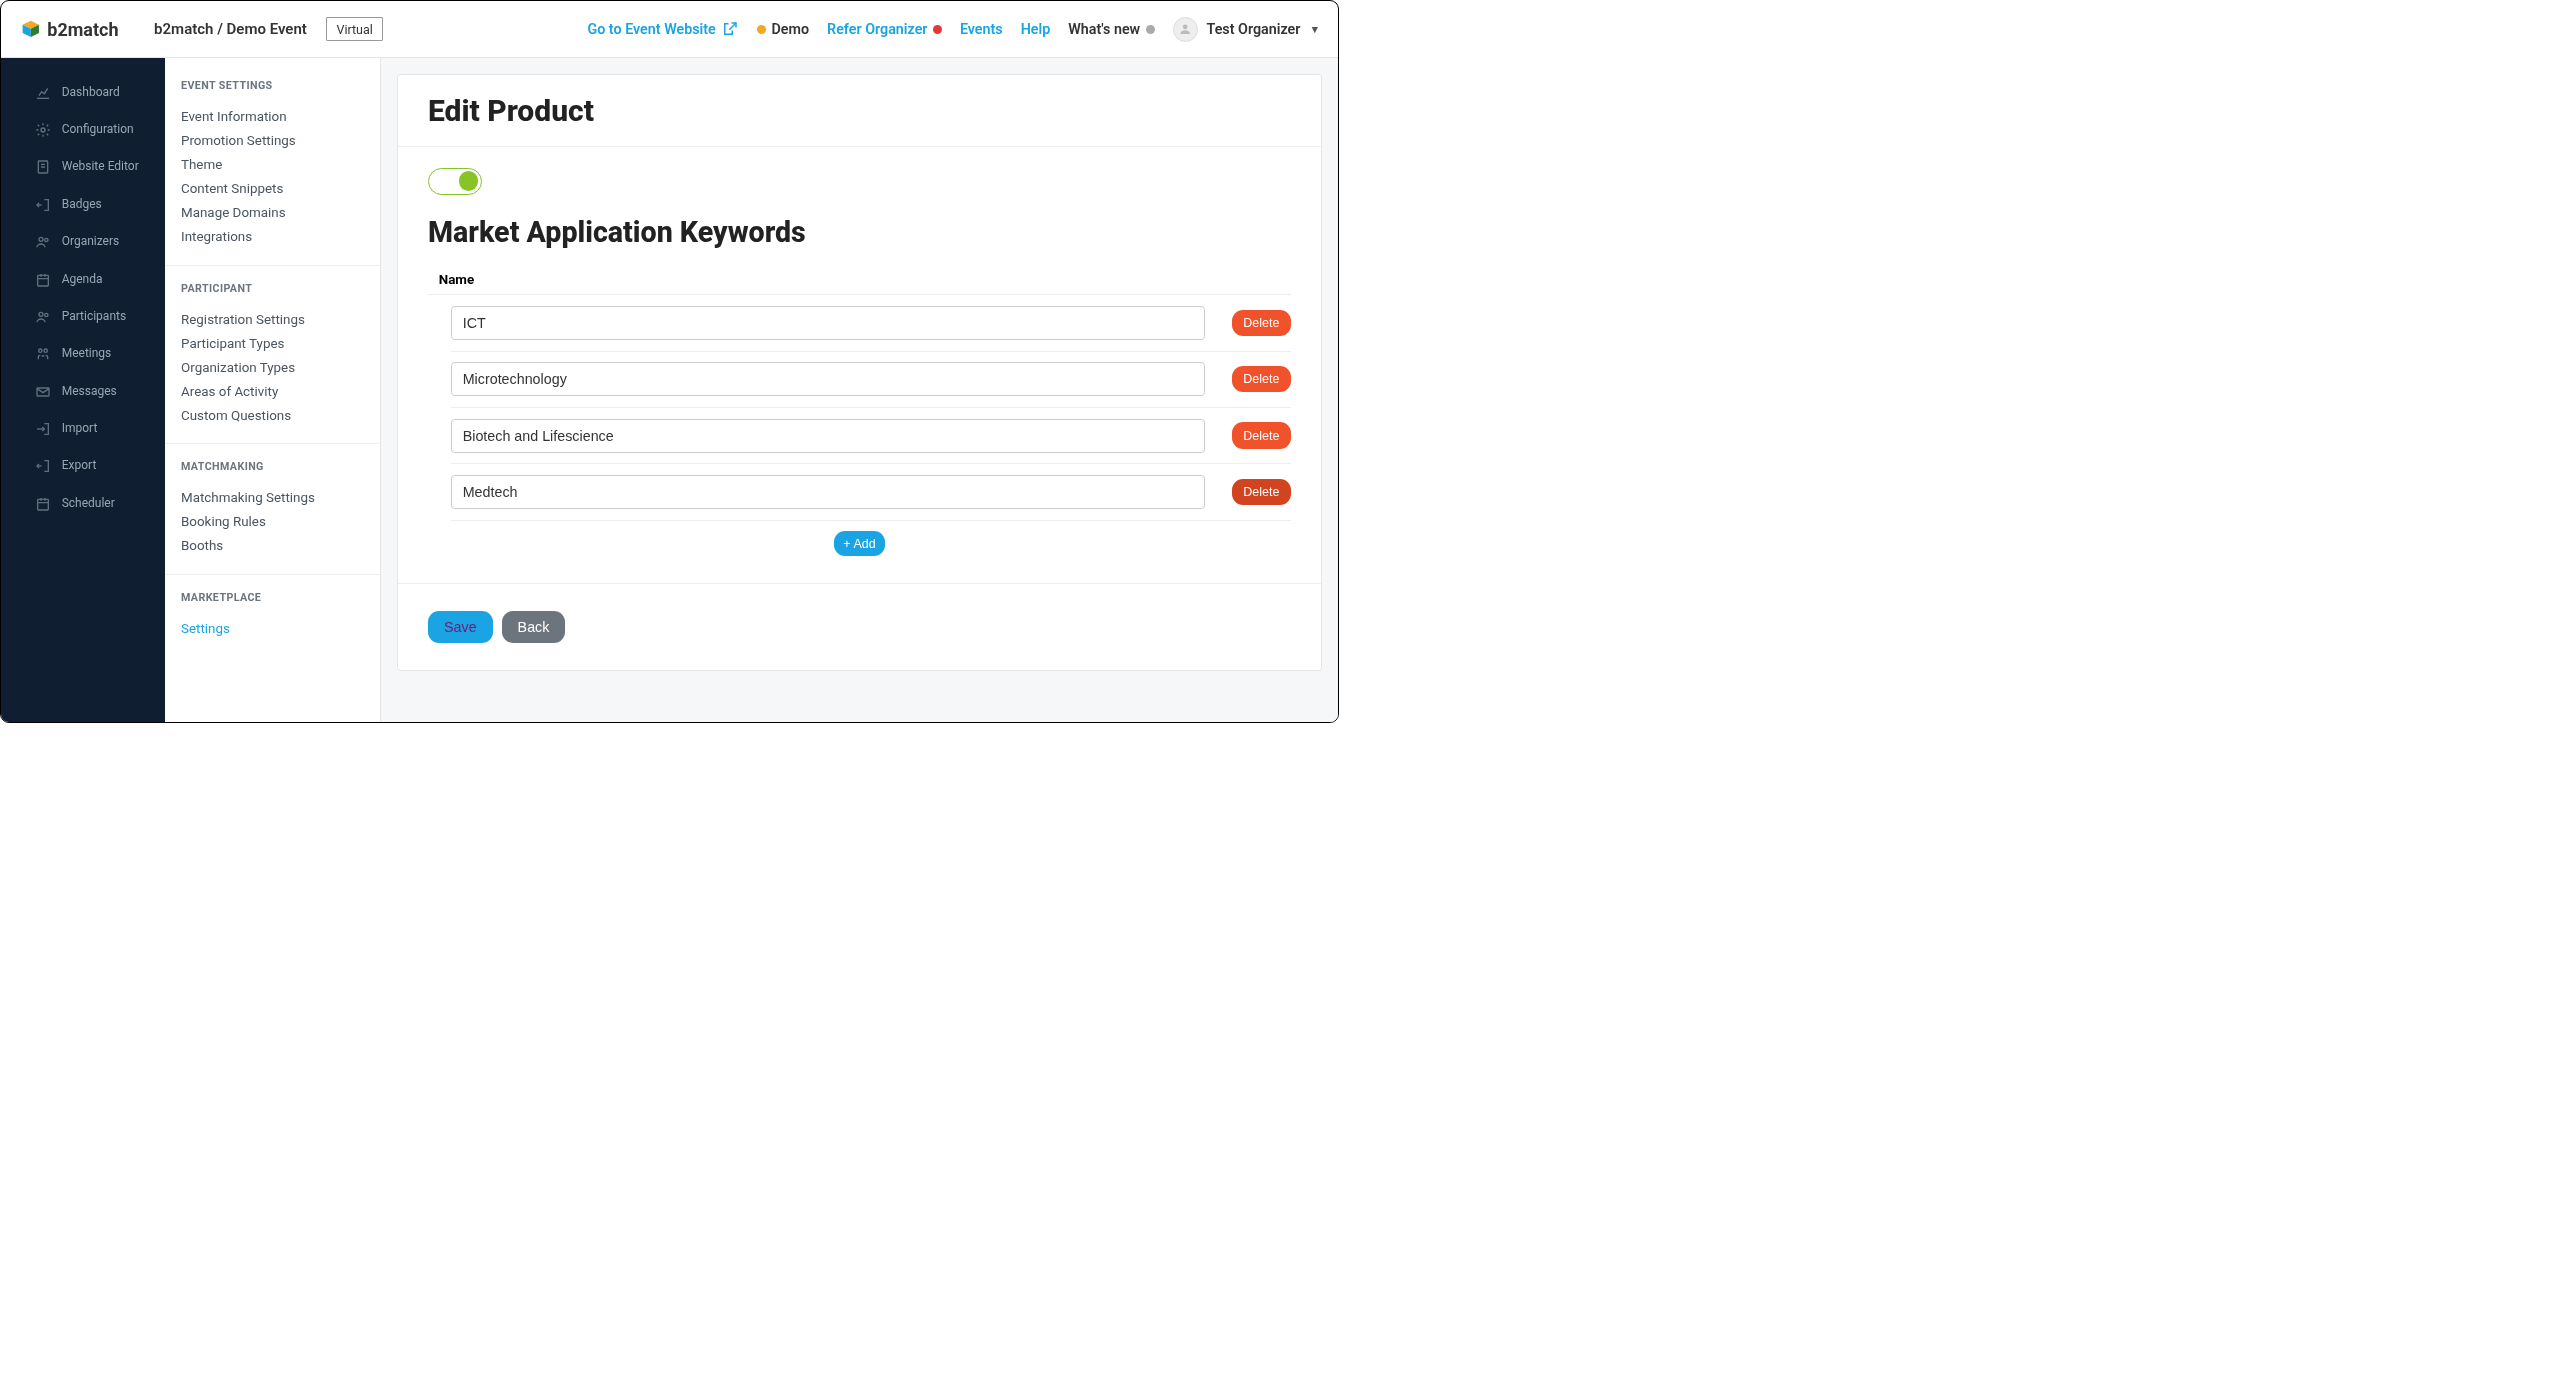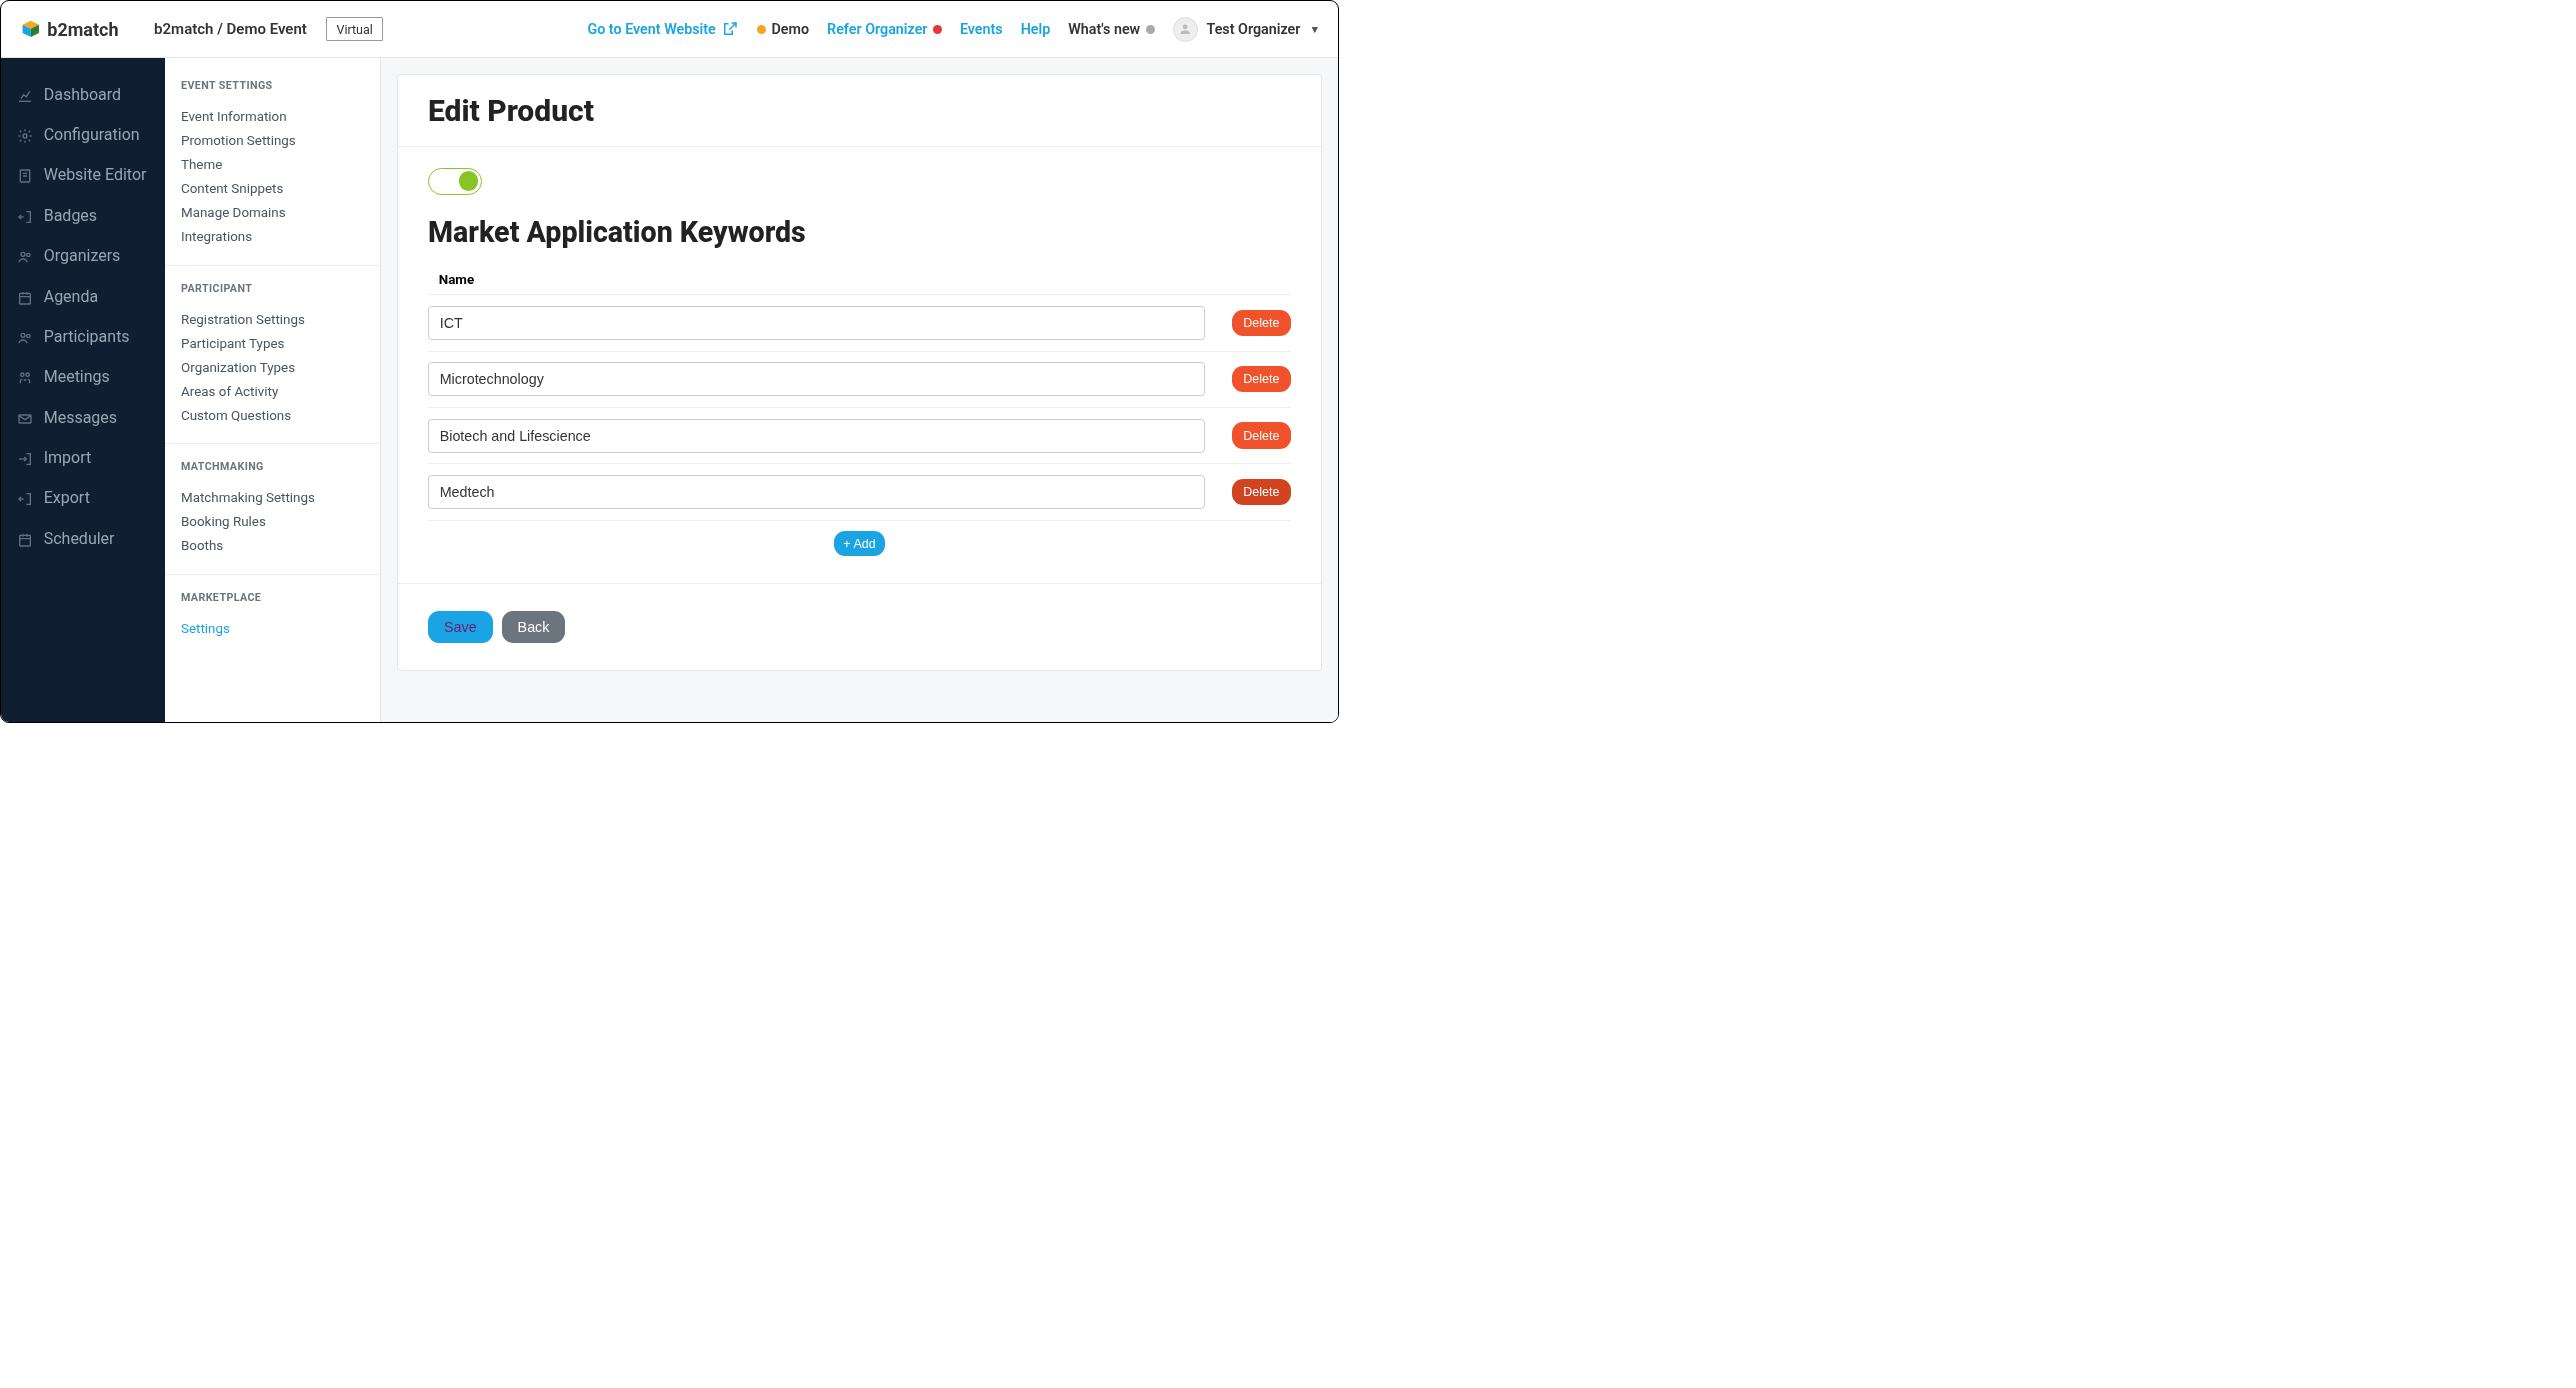--- a/index.html
+++ b/index.html
@@ -74,25 +74,26 @@
     height: calc(100% - 55px);
   }
   .sidebar-main {
     width: 164px;
     background: #0f1f31;
     color: #98a5b3;
     padding-top: 16px;
   }
   .sidebar-main .item {
     display:flex;
-    align-items:flex-end;
+    align-items:flex-start;
     gap:10.7px;
     padding: 10.7px 16px;
-    font-size: 16px;
+    font-size: 12px;
     cursor:pointer;
+    margin-left:18px;
   }
   .sidebar-main .item svg { flex:0 0 auto; opacity:0.6; }
   .sidebar-sub {
     width: 216px;
     background: #fff;
     border-right: 0.9px solid #e5e5e5;
     padding: 21.4px 16px;
     overflow-y:auto;
   }
   .sub-header {
@@ -149,20 +150,21 @@
   .tbl { width:100%; }
   .tbl-head {
     font-weight:700; color:#000000; font-size:13.4px;
     padding: 7.1px 0 7.1px 10.7px;
     border-bottom:0.9px solid #eee;
   }
   .tbl-row {
     display:flex; align-items:center; gap:27px;
     padding: 10.7px 0;
     border-bottom:0.9px solid #eee;
+    margin-left:23px;
   }
   .tbl-row input[type=text] {
     flex:1;
     padding: 8px 10.7px;
     font-size:14.3px;
     border:0.9px solid #ccc;
     border-radius:3.6px;
     color:#333;
   }
   .btn { border:none; border-radius:11px; padding:6.2px 11.6px; font-size:12.5px; cursor:pointer; font-weight:500;}

